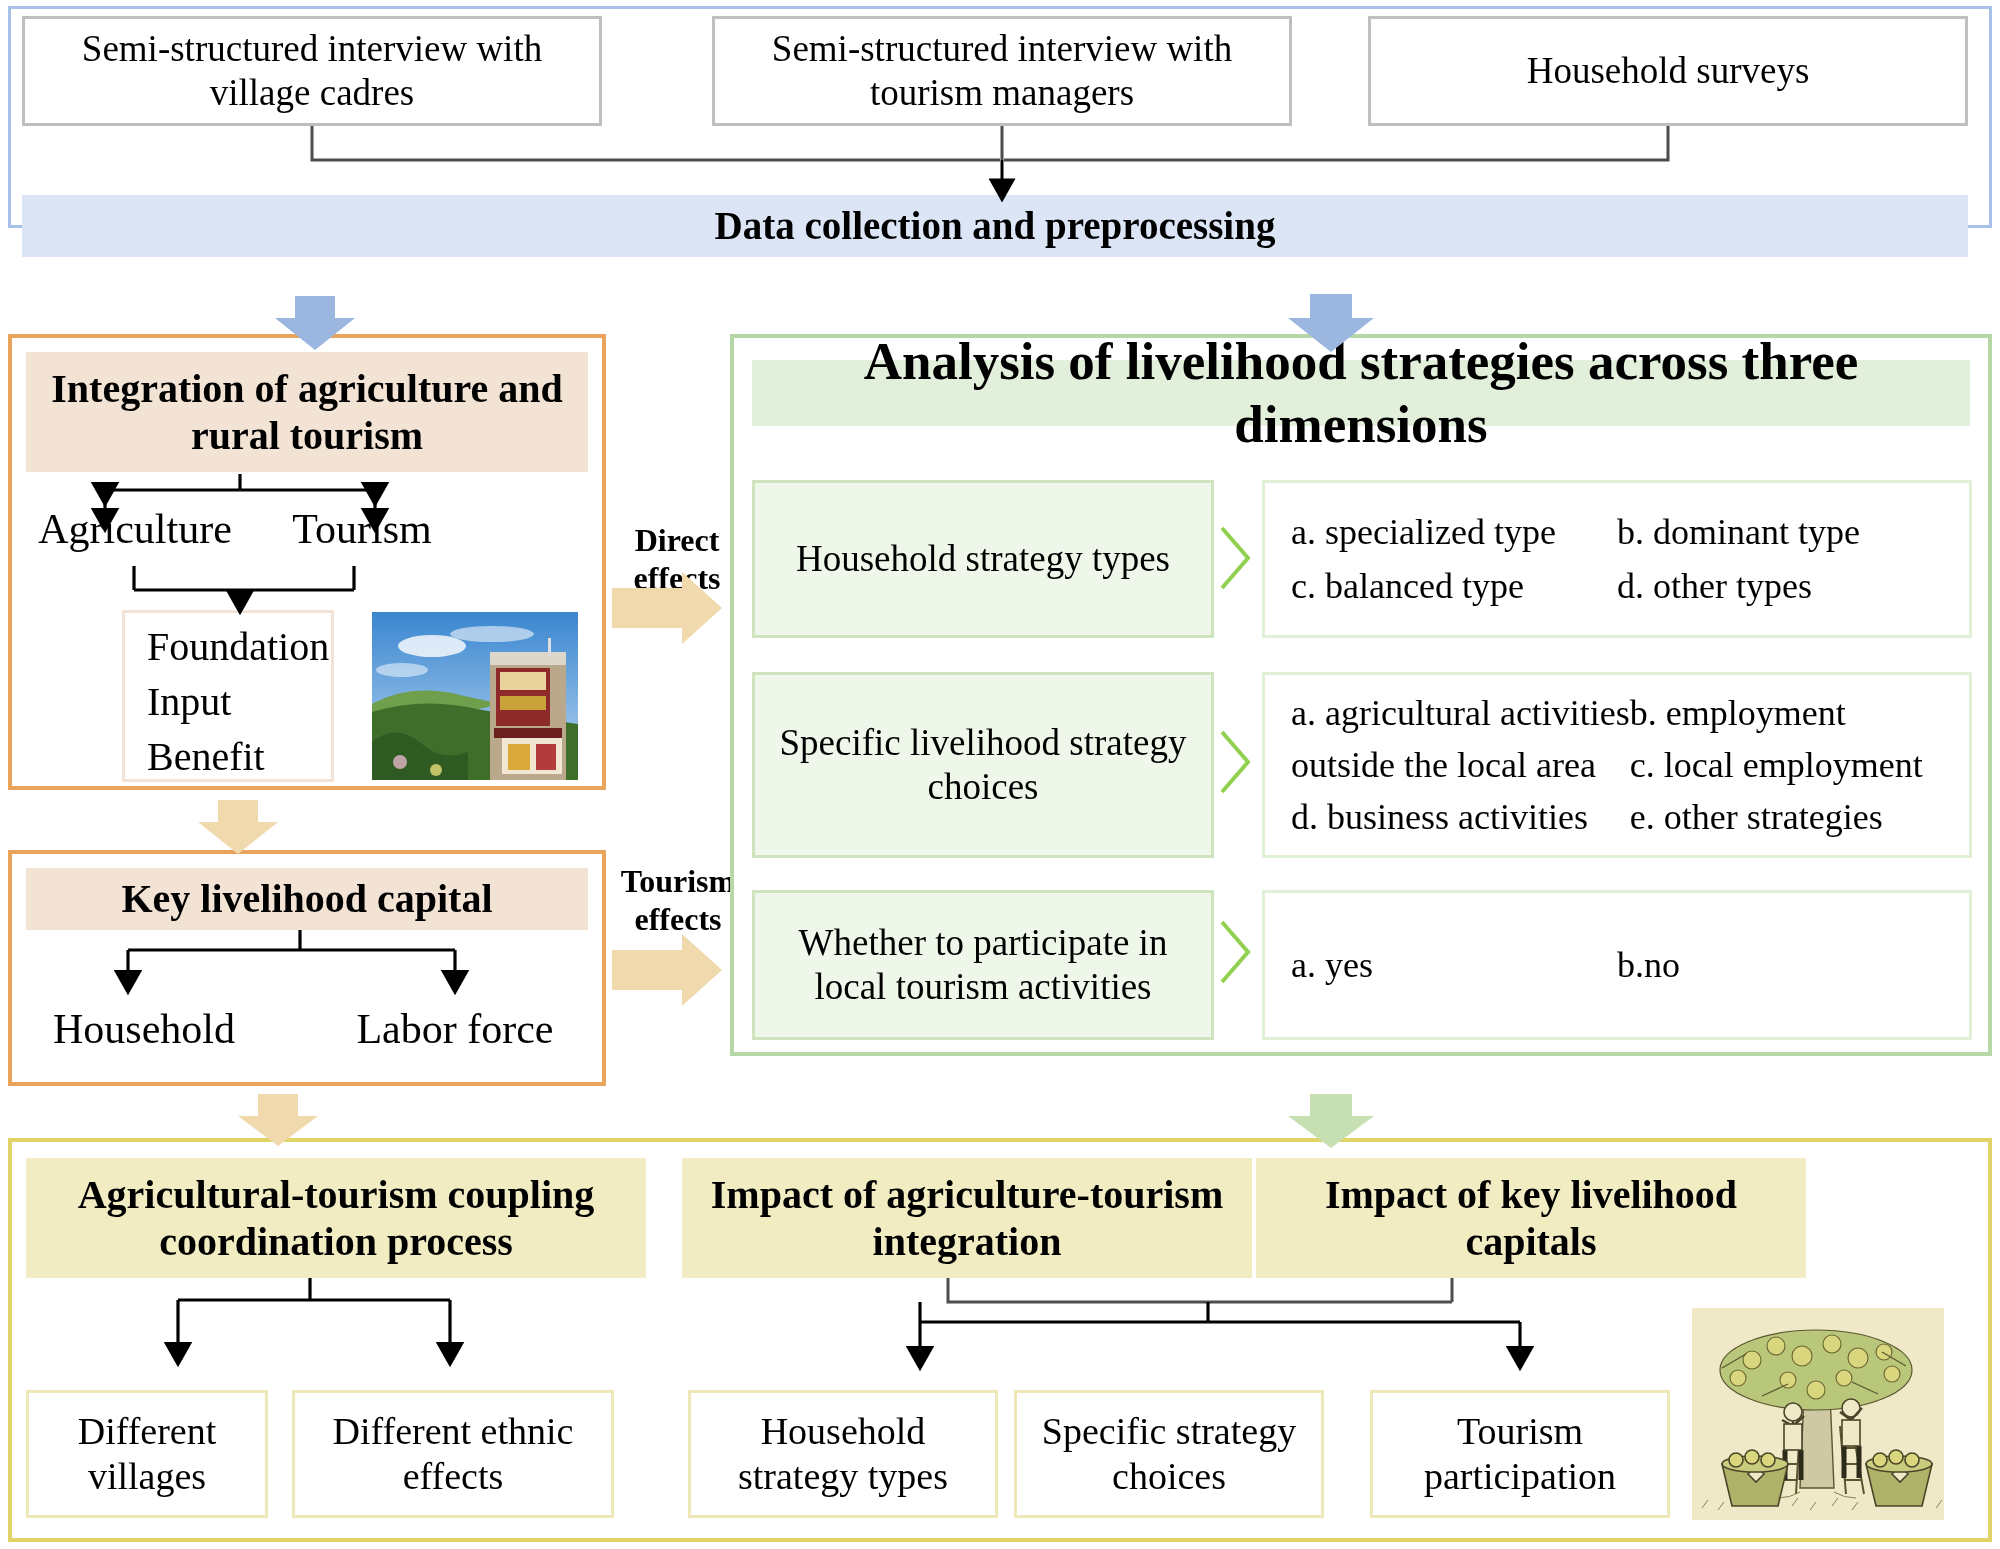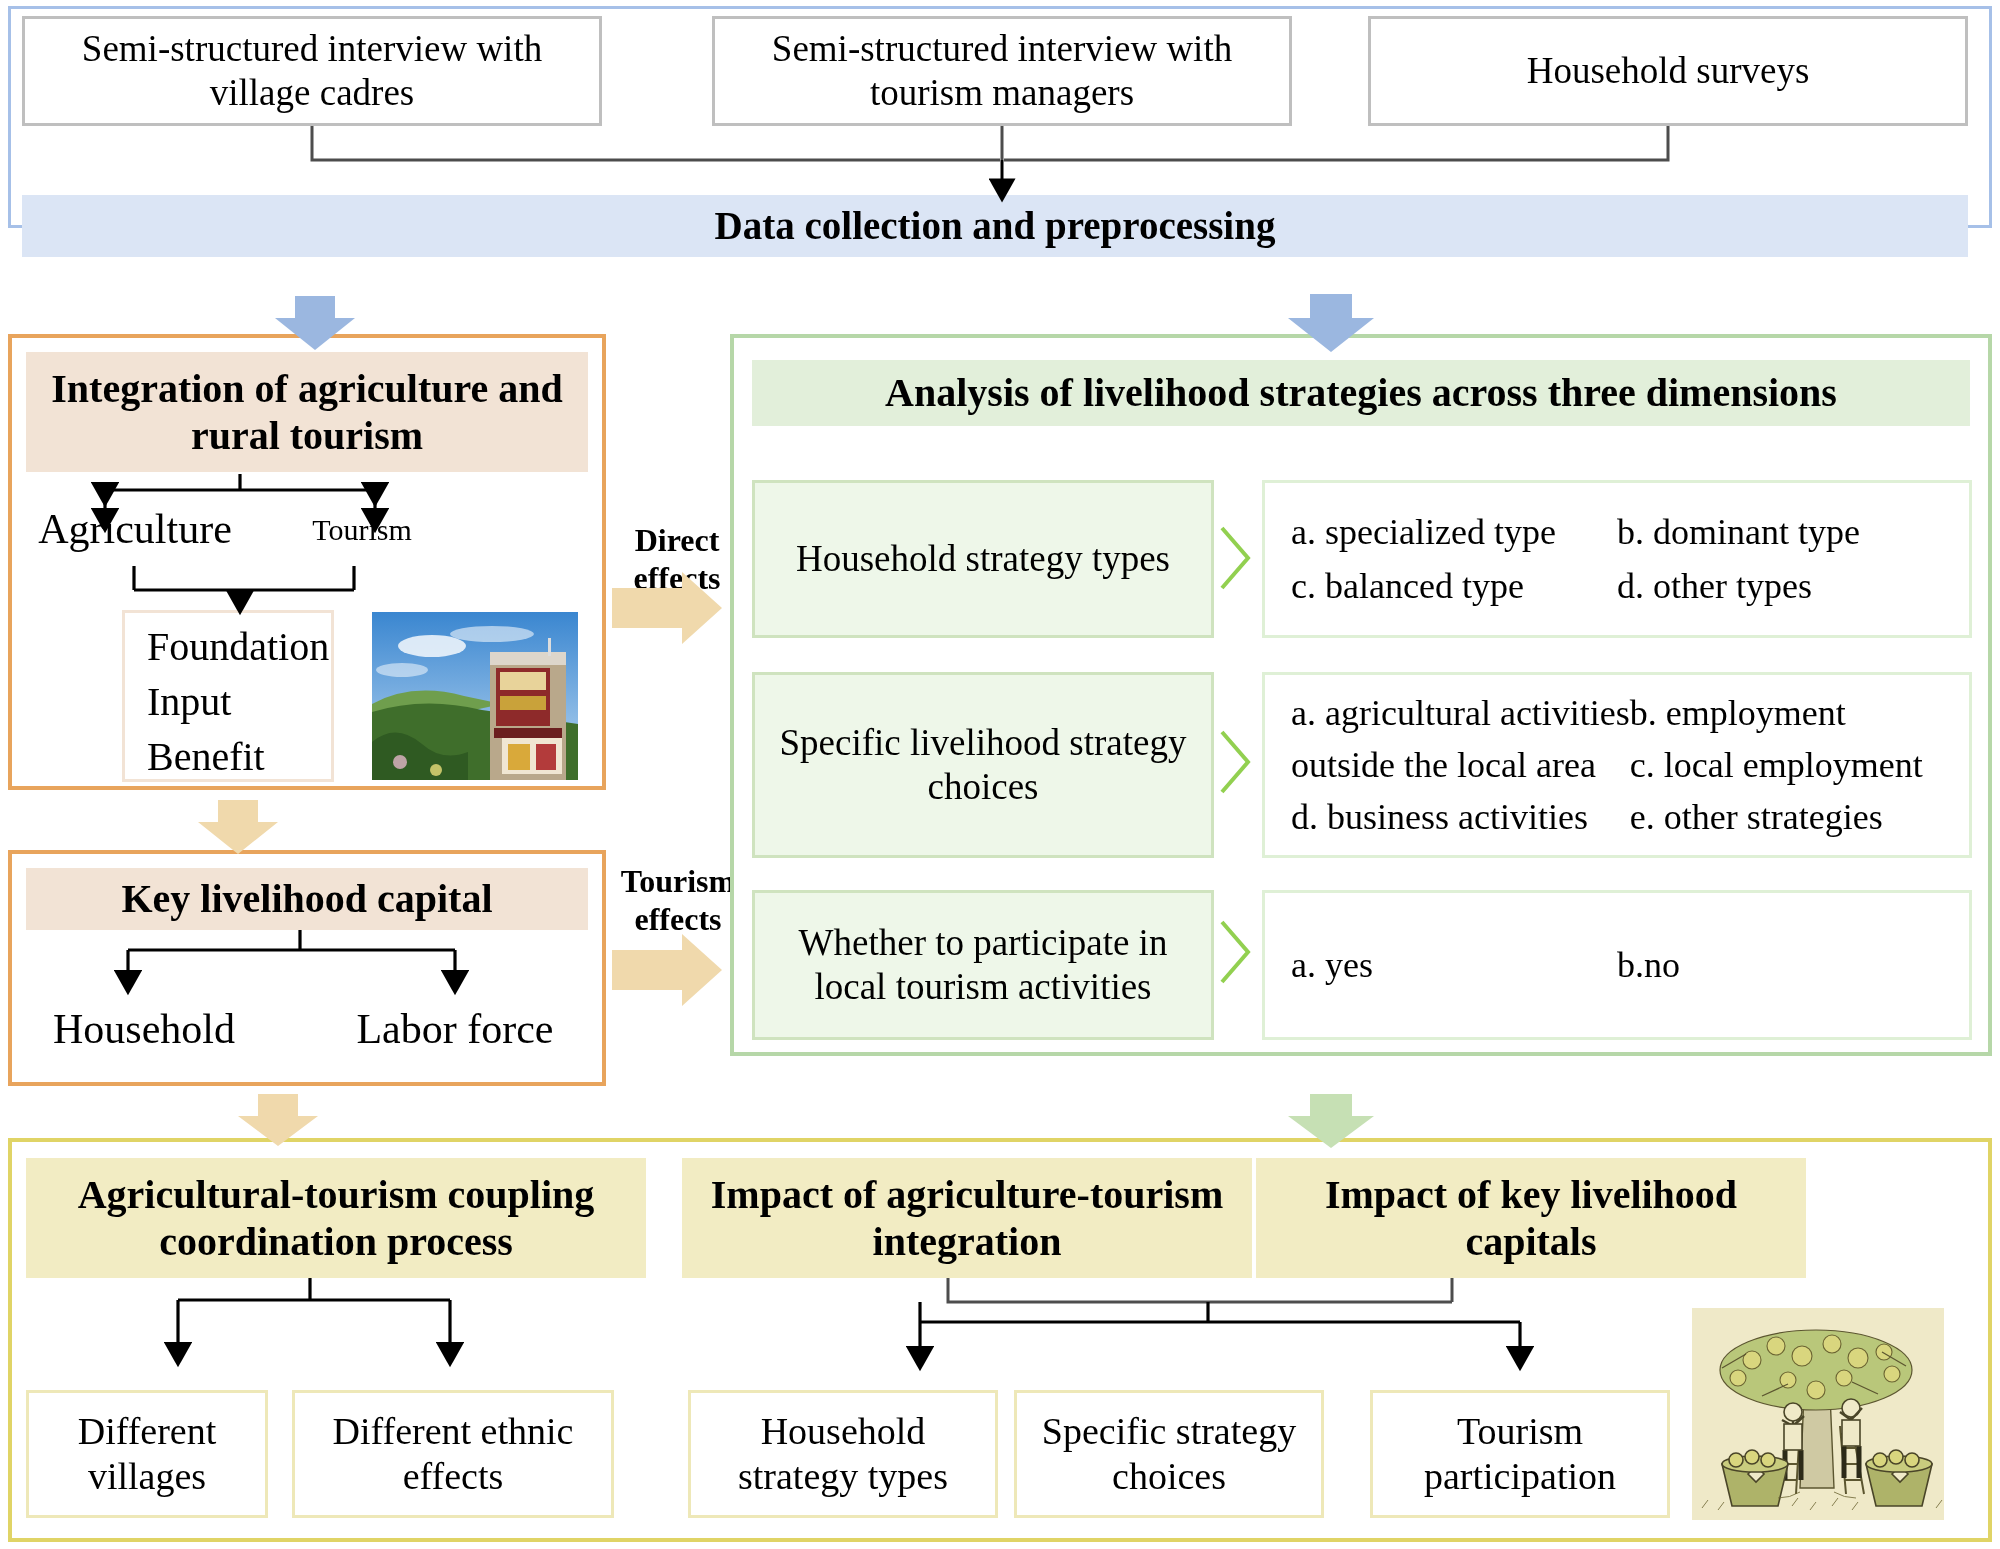--- a/index.html
+++ b/index.html
@@ -16,21 +16,21 @@
   .src-box{border:3px solid #bfbfbf;background:#fff;font-size:37px;}
   .band-blue{background:#dbe5f5;font-weight:bold;font-size:39px;}
 
   
   .panel-orange{border:4px solid #e8a45c;background:#fff;}
   .band-peach{background:#f2e3d5;font-weight:bold;font-size:40px;}
   .inner-peach{border:3px solid #f2e3d5;background:#fff;}
 
   
   .panel-green{border:4px solid #b6d7a8;background:#fff;}
-  .band-green{background:#e2efda;font-weight:bold;font-size:40px;}
+  .band-green{background:#e2efda;font-weight:bold;font-size:53px;}
   .dim-label{background:#eef7e9;border:3px solid #cfe3bf;font-size:37px;}
   .dim-opts{border:3px solid #dff0d6;background:#fff;font-size:36px;}
 
   
   .panel-yellow{border:4px solid #e0d466;background:#fff;}
   .band-yellow{background:#f2ecc3;font-weight:bold;font-size:40px;}
   .out-box{border:3px solid #eee8b8;background:#fff;font-size:38px;}
 
   .eff-label{font-weight:bold;font-size:32px;text-align:center;line-height:1.2;}
 
@@ -65,21 +65,21 @@
 
   <div class="abs panel-orange" style="left:8px;top:334px;width:598px;height:456px;"></div>
 
   <div class="abs txtbox band-peach" style="left:26px;top:352px;width:562px;height:120px;padding:0 16px;">
     <span>Integration of agriculture and rural tourism</span>
   </div>
 
   <div class="abs txtbox" style="left:20px;top:500px;width:230px;height:60px;font-size:42px;">
     <span>Agriculture</span>
   </div>
-  <div class="abs txtbox" style="left:262px;top:500px;width:200px;height:60px;font-size:30px;">
+  <div class="abs txtbox" style="left:262px;top:500px;width:200px;height:60px;font-size:42px;">
     <span>Tourism</span>
   </div>
 
   <div class="abs inner-peach" style="left:122px;top:610px;width:212px;height:172px;padding:6px 0 0 22px;font-size:40px;line-height:1.38;">
     <div>Foundation</div>
     <div>Input</div>
     <div>Benefit</div>
   </div>
 
   <div class="abs photo" style="left:372px;top:612px;width:206px;height:168px;overflow:hidden;">

